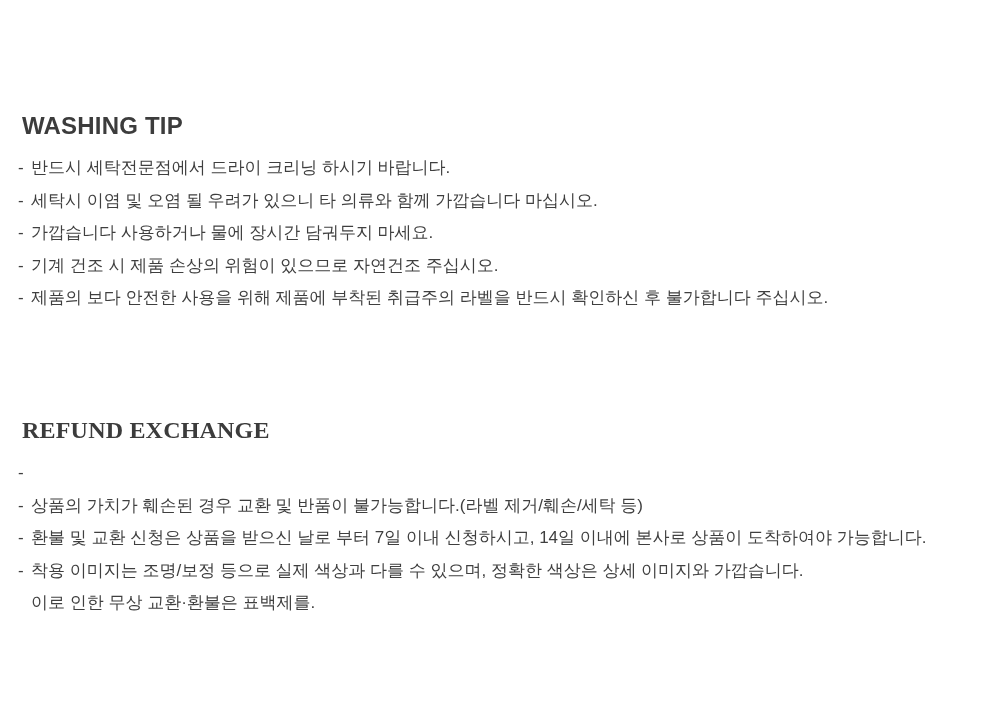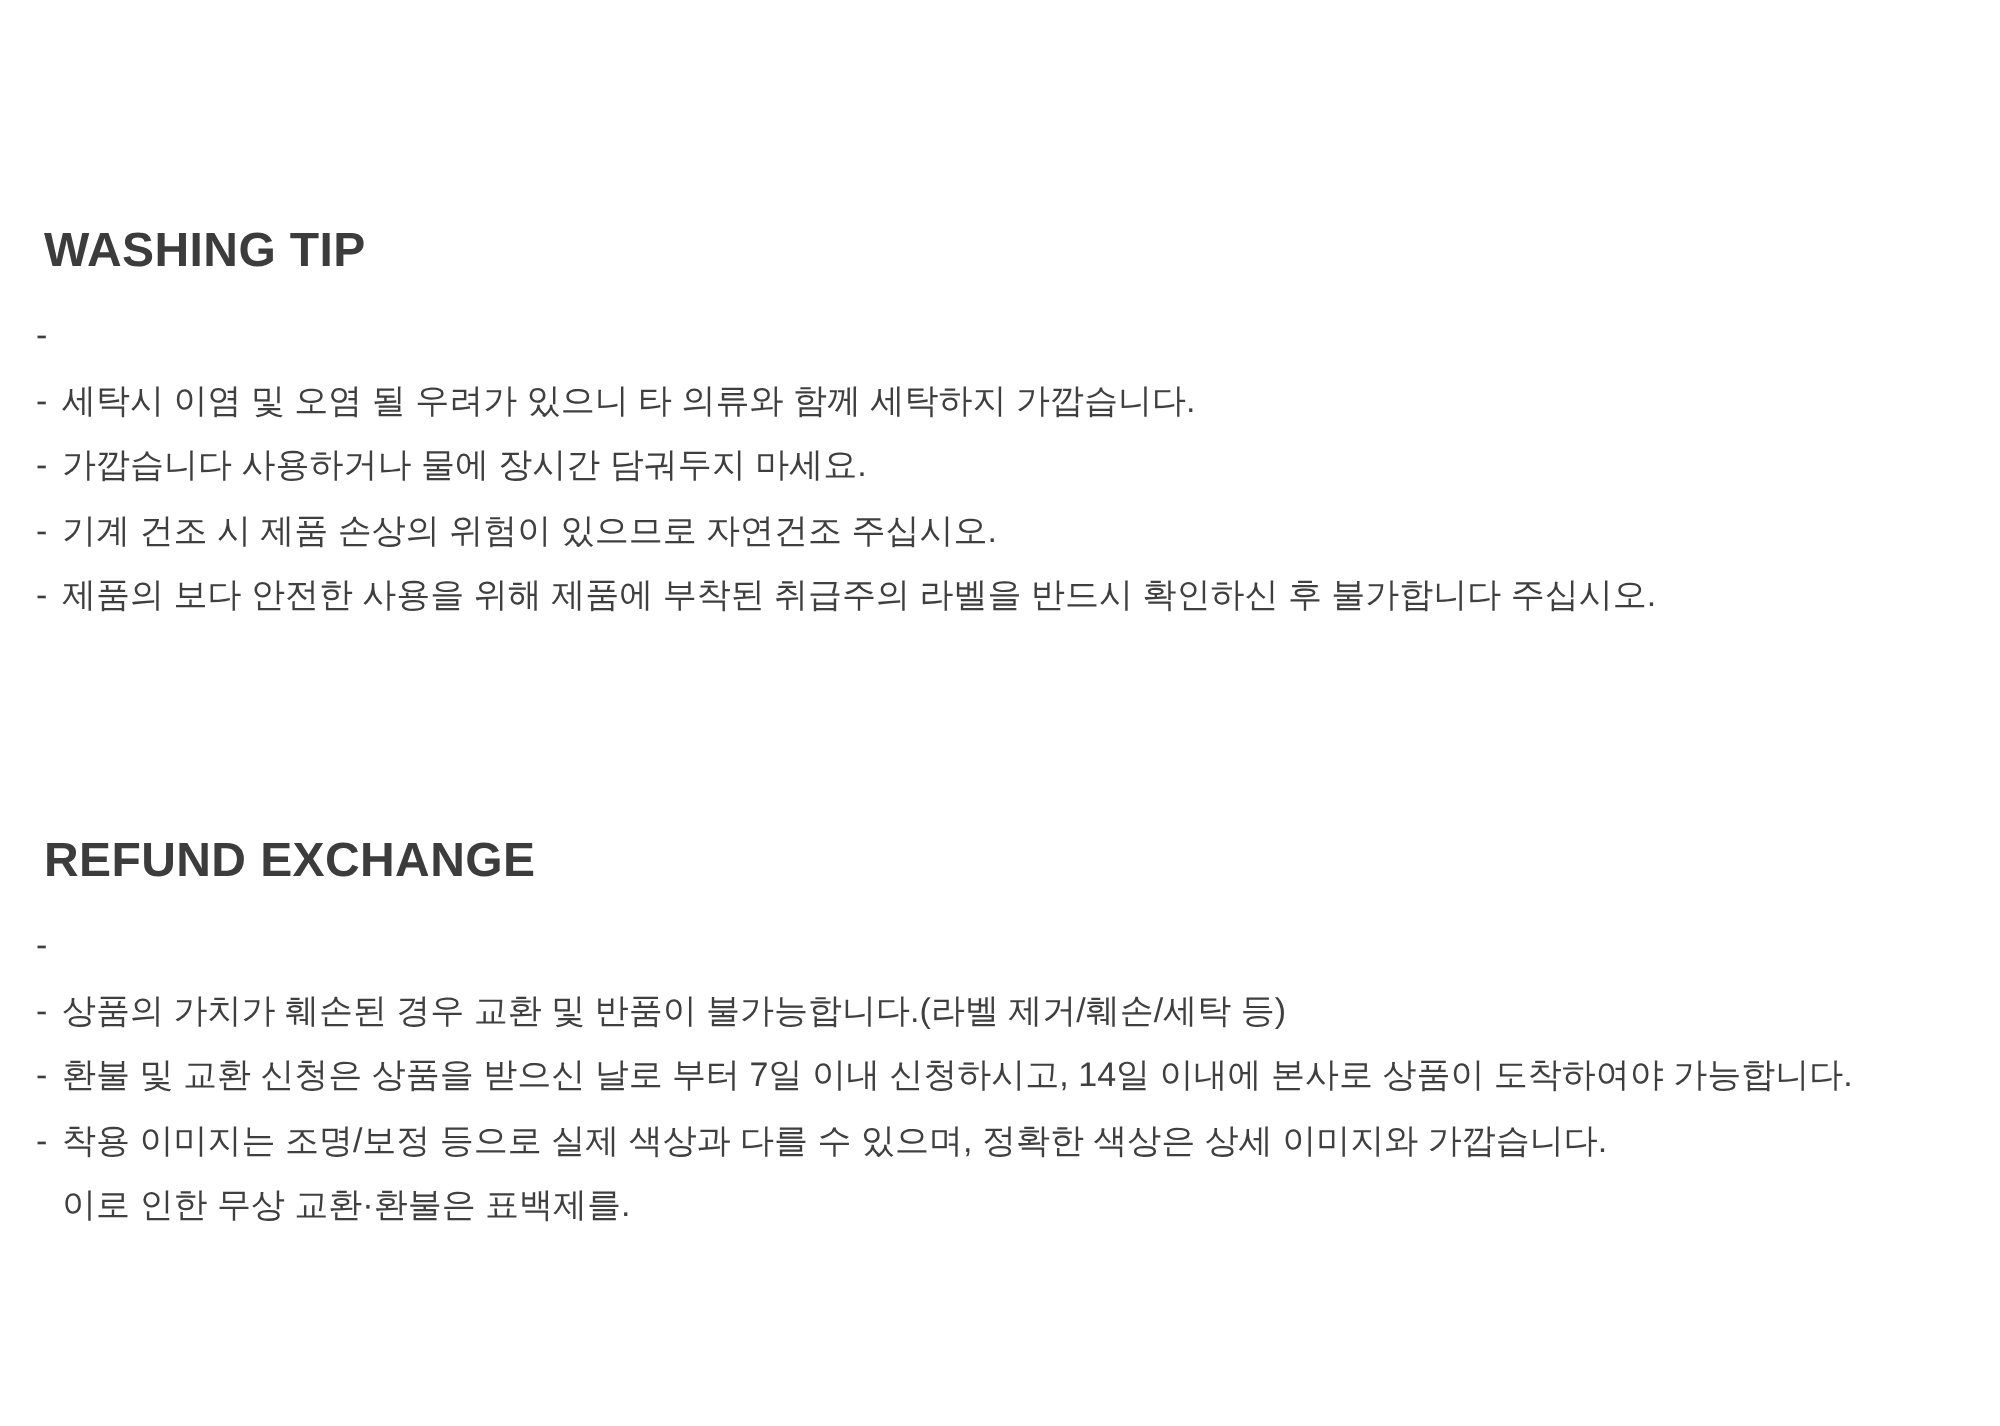--- a/index.html
+++ b/index.html
@@ -18,21 +18,21 @@
     position: absolute;
     left: 22px;
     font-size: 24px;
     font-weight: 700;
     color: #3c3c3c;
     letter-spacing: 0.2px;
     white-space: nowrap;
     margin-top: 16px;
   }
   #washing-heading { top: 96px; }
-  #refund-heading  { top: 401px; }
+  #refund-heading  { top: 401px; font-family: Liberation Serif, serif; }
   .notice-list {
     position: absolute;
     left: 18px;
     font-size: 17px;
     color: #3f3f3f;
     line-height: 32.5px;
   }
   #washing-list { top: 152px; }
   #refund-list  { top: 457px; }
   .notice-line {
@@ -46,24 +46,25 @@
   }
 </style>
 </head>
 <body>
 
 <h2 id="washing-heading" class="section-heading">WASHING TIP</h2>
 
 <div id="washing-list" class="notice-list">
   <div class="notice-line">
     <span class="bullet">-</span>
+    <span class="text">반드시 세탁전문점에서 드라이 크리닝 하시기 바랍니다.</span>
   </div>
   <div class="notice-line">
     <span class="bullet">-</span>
-    <span class="text">세탁시 이염 및 오염 될 우려가 있으니 타 의류와 함께 세탁하지 가깝습니다.</span>
+    <span class="text">세탁시 이염 및 오염 될 우려가 있으니 타 의류와 함께 가깝습니다 마십시오.</span>
   </div>
   <div class="notice-line">
     <span class="bullet">-</span>
     <span class="text">가깝습니다 사용하거나 물에 장시간 담궈두지 마세요.</span>
   </div>
   <div class="notice-line">
     <span class="bullet">-</span>
     <span class="text">기계 건조 시 제품 손상의 위험이 있으므로 자연건조 주십시오.</span>
   </div>
   <div class="notice-line">

